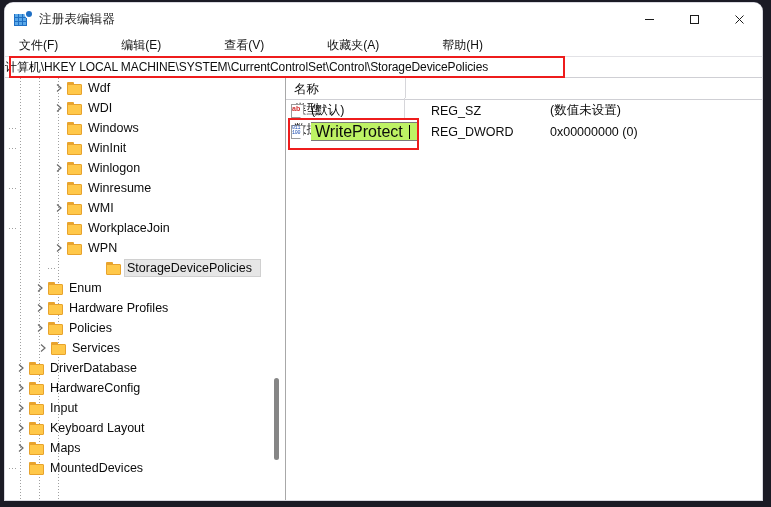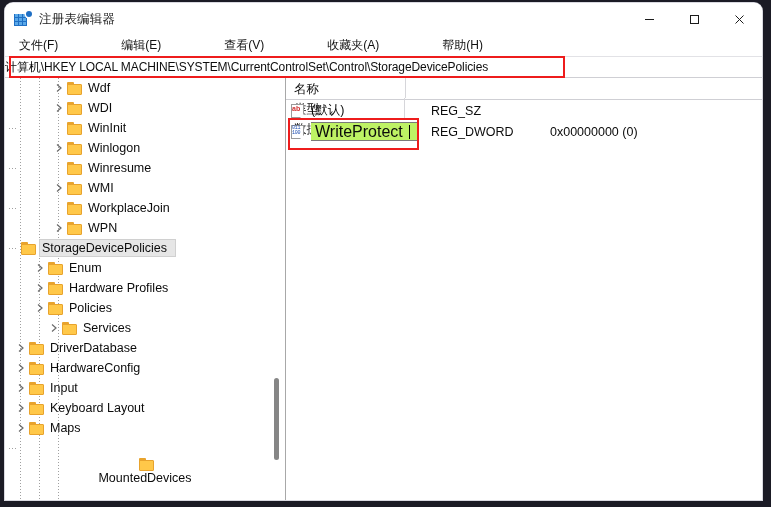--- a/index.html
+++ b/index.html
@@ -397,20 +397,30 @@
               <span class="tlabel">WDI</span>
             </div>
             <div class="trow" style="padding-left: 46px;">
               <span class="chev">
                 <span class="elbow" style="left: 4px;"></span>
               </span>
               <span class="folder">
                 <span class="tab"></span>
                 <span class="body"></span>
               </span>
+              <span class="tlabel">Windows</span>
+            </div>
+            <div class="trow" style="padding-left: 46px;">
+              <span class="chev">
+                <span class="elbow" style="left: 4px;"></span>
+              </span>
+              <span class="folder">
+                <span class="tab"></span>
+                <span class="body"></span>
+              </span>
               <span class="tlabel">WinInit</span>
             </div>
             <div class="trow" style="padding-left: 46px;">
               <span class="chev">
                 <svg width="8" height="10" viewBox="0 0 8 10">
                   <path d="M2 1.5 L6 5 L2 8.5" fill="none" stroke="#6b6b6b" stroke-width="1.2"></path>
                 </svg>
               </span>
               <span class="folder">
                 <span class="tab"></span>
@@ -455,21 +465,21 @@
                 <svg width="8" height="10" viewBox="0 0 8 10">
                   <path d="M2 1.5 L6 5 L2 8.5" fill="none" stroke="#6b6b6b" stroke-width="1.2"></path>
                 </svg>
               </span>
               <span class="folder">
                 <span class="tab"></span>
                 <span class="body"></span>
               </span>
               <span class="tlabel">WPN</span>
             </div>
-            <div class="trow sel" style="">
+            <div class="trow sel" style="padding-left: 46px; margin-left: 39px;">
               <span class="chev">
                 <span class="elbow" style="left: 4px;"></span>
               </span>
               <span class="folder">
                 <span class="tab"></span>
                 <span class="body"></span>
               </span>
               <span class="tlabel">StorageDevicePolicies</span>
             </div>
             <div class="trow" style="padding-left: 27px;">
@@ -501,21 +511,21 @@
                 <svg width="8" height="10" viewBox="0 0 8 10">
                   <path d="M2 1.5 L6 5 L2 8.5" fill="none" stroke="#6b6b6b" stroke-width="1.2"></path>
                 </svg>
               </span>
               <span class="folder">
                 <span class="tab"></span>
                 <span class="body"></span>
               </span>
               <span class="tlabel">Policies</span>
             </div>
-            <div class="trow" style="padding-left: 41px; align-items: center;">
+            <div class="trow" style="padding-left: 30px; align-items: center;">
               <span class="chev">
                 <svg width="8" height="10" viewBox="0 0 8 10">
                   <path d="M2 1.5 L6 5 L2 8.5" fill="none" stroke="#6b6b6b" stroke-width="1.2"></path>
                 </svg>
               </span>
               <span class="folder">
                 <span class="tab"></span>
                 <span class="body"></span>
               </span>
               <span class="tlabel">Services</span>
@@ -573,21 +583,21 @@
                 <svg width="8" height="10" viewBox="0 0 8 10">
                   <path d="M2 1.5 L6 5 L2 8.5" fill="none" stroke="#6b6b6b" stroke-width="1.2"></path>
                 </svg>
               </span>
               <span class="folder">
                 <span class="tab"></span>
                 <span class="body"></span>
               </span>
               <span class="tlabel">Maps</span>
             </div>
-            <div class="trow" style="padding-left: 8px; flex-direction: column;">
+            <div class="trow" style="padding-left: 8px;">
               <span class="chev">
                 <span class="elbow" style="left: 4px;"></span>
               </span>
               <span class="folder">
                 <span class="tab"></span>
                 <span class="body"></span>
               </span>
               <span class="tlabel">MountedDevices</span>
             </div>
           </div>
@@ -604,20 +614,21 @@
           <div class="col" id="col-data">数据</div>
         </div>
         <div id="values-list">
             <div class="vrow">
               <span class="vicon">
                 <span class="page"></span>
                 <span class="ab">ab</span>
               </span>
               <span class="vname">(默认)</span>
               <span class="vtype">REG_SZ</span>
+              <span class="vdata">(数值未设置)</span>
             </div>
             <div class="vrow">
               <span class="vicon">
                 <span class="page"></span>
                 <span class="bits">011<br>100</span>
               </span>
               <span class="vname"><span class="editbox"><span>WriteProtect</span><span class="caret"></span></span></span>
               <span class="vtype">REG_DWORD</span>
               <span class="vdata">0x00000000 (0)</span>
             </div>

